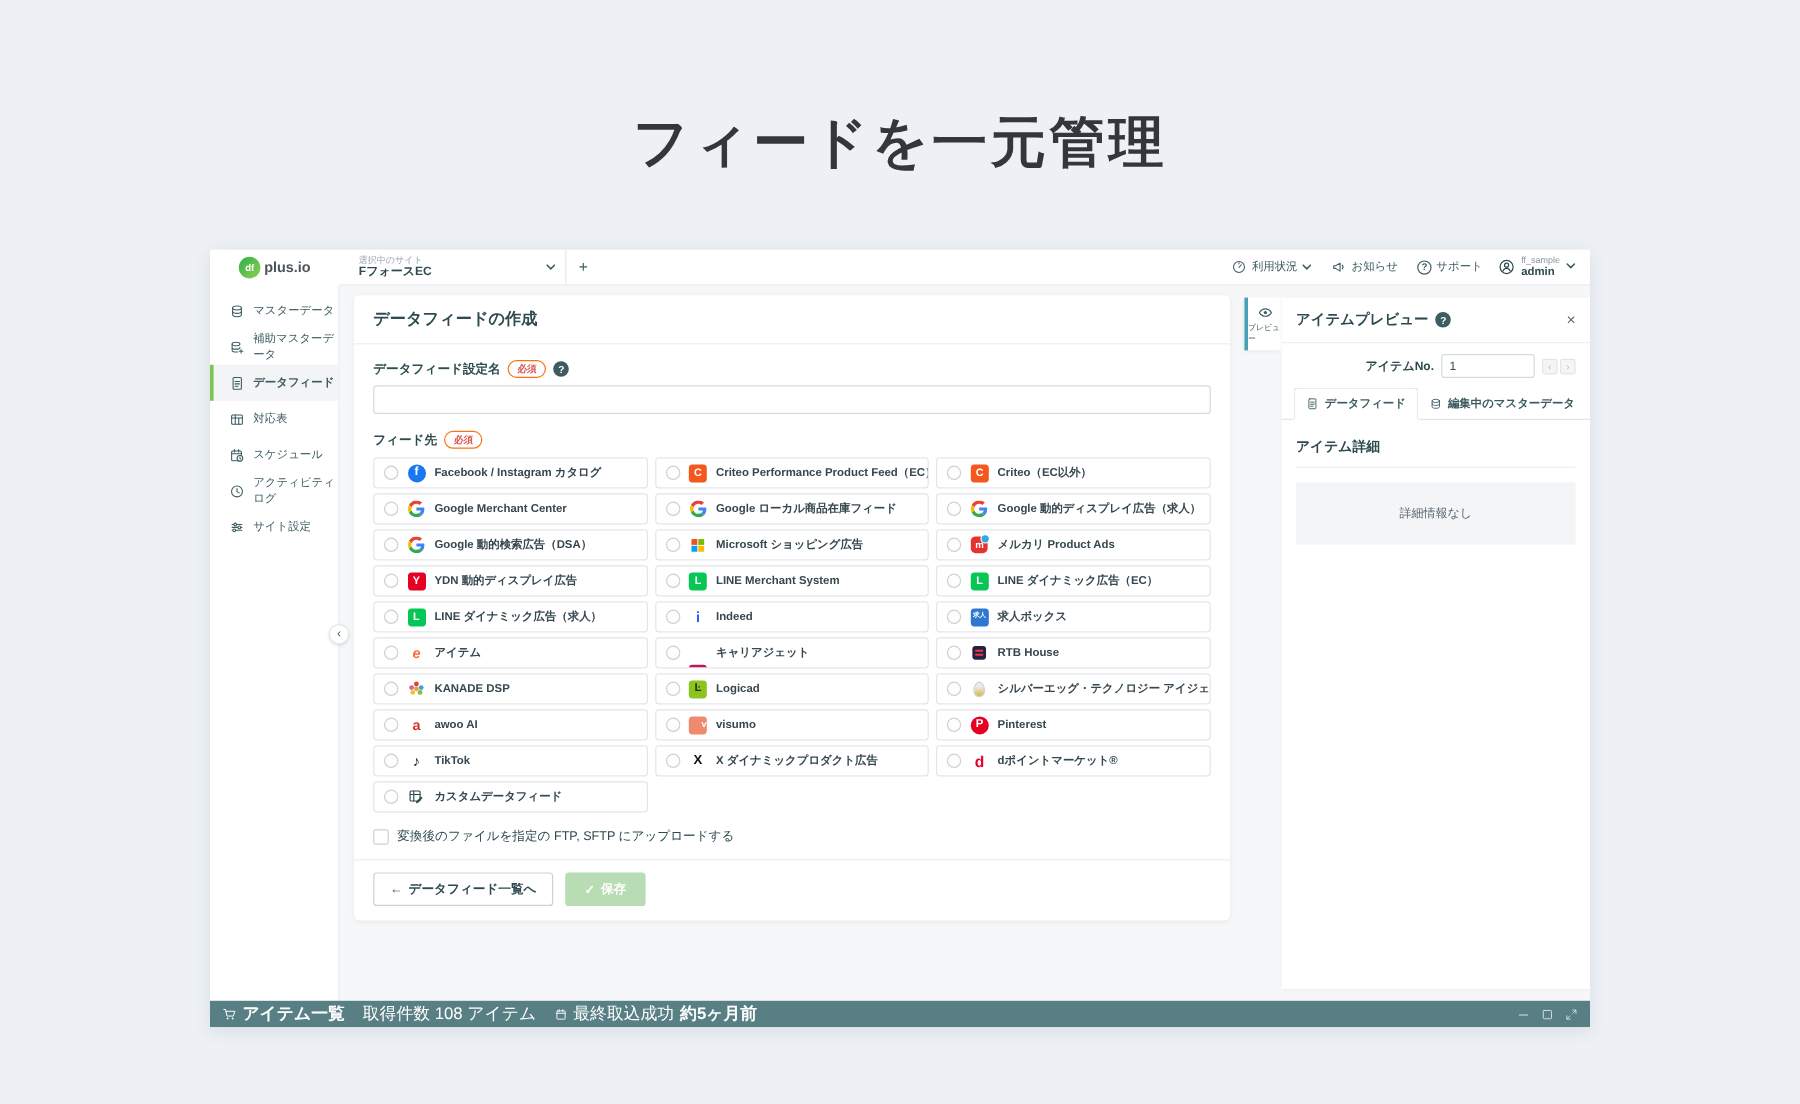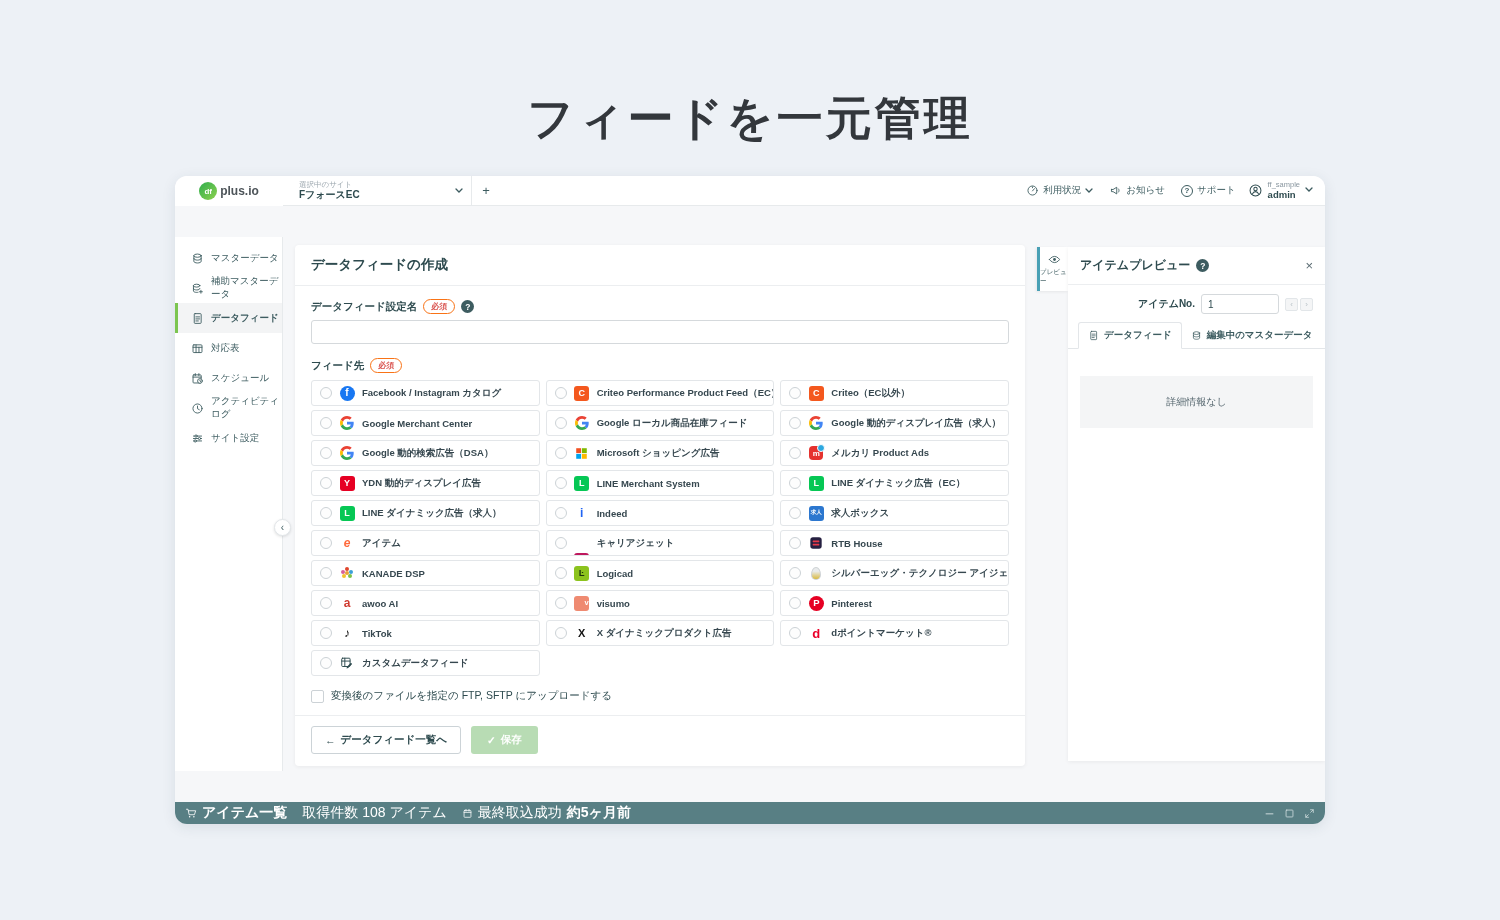--- a/index.html
+++ b/index.html
@@ -10,24 +10,24 @@
     position:relative; overflow:hidden;
     color:#2e4b4f;
   }
   .hero {
     position:absolute; top:88px; left:0; width:100%;
     text-align:center; font-size:46px; font-weight:800;
     color:#33373c; letter-spacing:3px;
   }
   
   .window {
-    position:absolute; left:175px; top:176px; width:1150px; height:648px;
-    background:#f6f7f9; border-radius:12px; overflow:hidden;
+    position:absolute; left:175px; top:208px; width:1150px; height:648px;
+    background:#f6f7f9; border-radius:0; overflow:hidden;
     box-shadow:0 3px 14px rgba(40,60,80,.10);
-    display:flex; flex-direction:column;gap:31px;
+    display:flex; flex-direction:column;
   }
   
   .toprow { height:30px; display:flex; flex:none; background:#fff; }
   .logo-area { width:108px; flex:none; display:flex; align-items:center; justify-content:center; gap:3px; }
   .logo-circle { width:18px; height:18px; border-radius:50%;
     background:linear-gradient(135deg,#2fae4d,#8fd14f);
     color:#fff; font-size:8px; font-weight:800; display:flex; align-items:center; justify-content:center; }
   .logo-text { font-size:12px; font-weight:700; color:#4d5459; }
   .topbar { flex:1; display:flex; align-items:stretch; border-bottom:1px solid #e7eaec; }
   .site-sel { width:188px; display:flex; align-items:center; padding:0 8px 0 16px; cursor:pointer; }
@@ -606,20 +606,21 @@
                 <svg width="11" height="11" viewBox="0 0 16 16" xmlns="http://www.w3.org/2000/svg">
                   <ellipse cx="8" cy="4.5" rx="4.5" ry="2" stroke="currentColor" stroke-width="1.1" stroke-linecap="round" stroke-linejoin="round" fill="none"></ellipse>
                   <path d="M3.5 4.5v7c0 1.1 2 2 4.5 2s4.5-.9 4.5-2v-7" stroke="currentColor" stroke-width="1.1" stroke-linecap="round" stroke-linejoin="round" fill="none"></path>
                   <path d="M3.5 8c0 1.1 2 2 4.5 2s4.5-.9 4.5-2" stroke="currentColor" stroke-width="1.1" stroke-linecap="round" stroke-linejoin="round" fill="none"></path>
                 </svg>
               </span>
                  <span>編集中のマスターデータ</span>
             </div>
           </div>
         <div class="rp-content">
+          <div class="rp-detail-title">アイテム詳細</div>
           <div class="rp-empty">詳細情報なし</div>
         </div>
       </div>
     </div>
   </div>
 
   <div class="statusbar">
     <div class="sb-group">
       <span>
           <svg width="12" height="12" viewBox="0 0 16 16" xmlns="http://www.w3.org/2000/svg">

